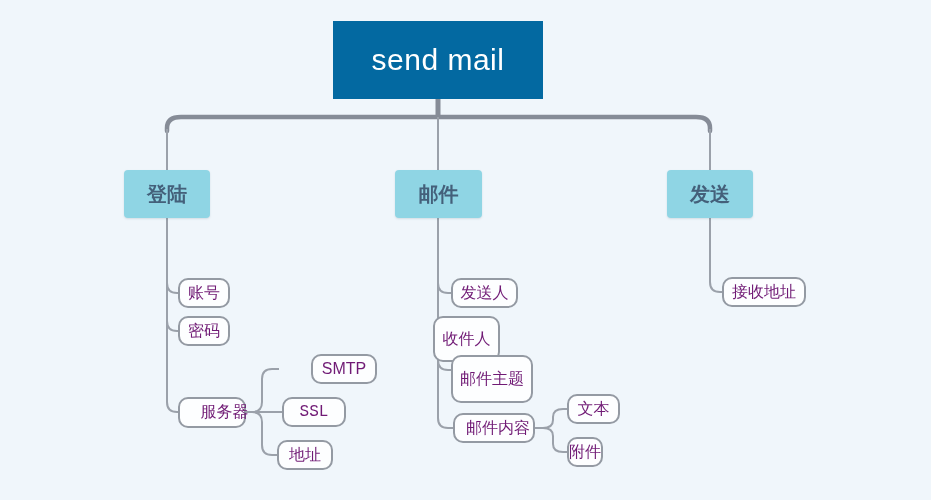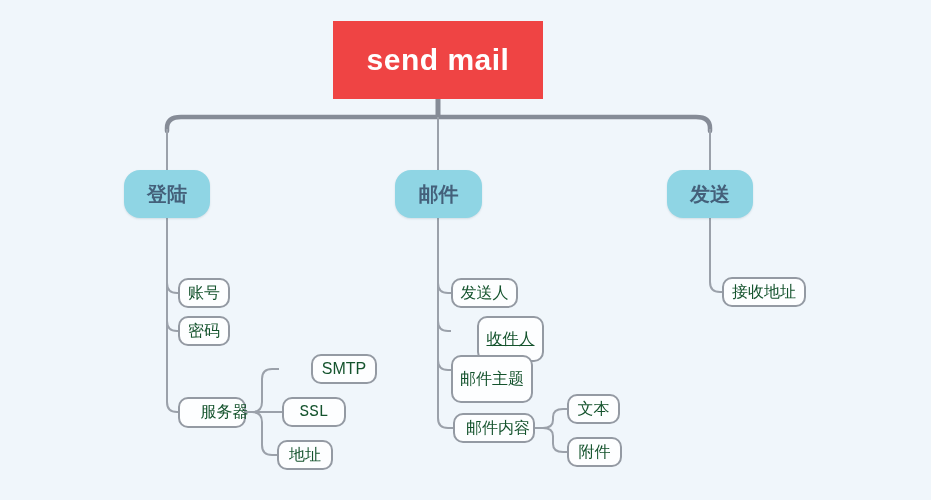--- a/index.html
+++ b/index.html
@@ -18,39 +18,39 @@
   }
   .node {
     position: absolute;
     display: flex;
     align-items: center;
     justify-content: center;
     box-sizing: border-box;
     white-space: nowrap;
   }
   .root-node {
-    background: #ef4444;
+    background: #0369a1;
     color: #ffffff;
     font-size: 30px;
-    font-weight: bold;
+    font-weight: normal;
     letter-spacing: 0.5px;
   }
   .branch-node {
     background: #8fd5e4;
     color: #44607a;
     font-size: 20px;
     font-weight: bold;
-    border-radius: 16px;
+    border-radius: 4px;
     box-shadow: 0 1px 2px rgba(80,110,130,0.18);
   }
   .leaf-node {
     background: #fdfeff;
     border: 2px solid #949aa3;
     border-radius: 10px;
-    color: #14532d;
+    color: #701a75;
     font-size: 16px;
   }
 </style>
 </head>
 <body>
 
 <div class="canvas">
 
   <svg class="connector-layer" viewBox="0 0 931 500" xmlns="http://www.w3.org/2000/svg">
 
@@ -85,21 +85,21 @@
   <div class="node branch-node" style="left:667px; top:170px; width:86px; height:48px;">发送</div>
 
   <div class="node leaf-node" style="left:178px; top:278px; width:52px; height:30px;">账号</div>
   <div class="node leaf-node" style="left:178px; top:316px; width:52px; height:30px;">密码</div>
   <div class="node leaf-node" style="left:178px; top:397px; width:68px; height:31px;padding-left:25px;">服务器</div>
   <div class="node leaf-node" style="left:279px; top:354px; width:66px; height:30px;margin-left:32px;">SMTP</div>
   <div class="node leaf-node" style="left:282px; top:397px; width:64px; height:30px;font-family:Liberation Mono, monospace;">SSL</div>
   <div class="node leaf-node" style="left:277px; top:440px; width:56px; height:30px;">地址</div>
 
   <div class="node leaf-node" style="left:451px; top:278px; width:67px; height:30px;">发送人</div>
-  <div class="node leaf-node" style="left:477px; top:316px; width:67px; height:46px;text-decoration:underline;">收件人</div>
+  <div class="node leaf-node" style="left:433px; top:316px; width:67px; height:46px;">收件人</div>
   <div class="node leaf-node" style="left:451px; top:355px; width:82px; height:48px;">邮件主题</div>
   <div class="node leaf-node" style="left:453px; top:413px; width:82px; height:30px;padding-left:8px;">邮件内容</div>
   <div class="node leaf-node" style="left:567px; top:394px; width:53px; height:30px;">文本</div>
-  <div class="node leaf-node" style="left:567px; top:437px; width:55px; height:30px;">附件</div>
+  <div class="node leaf-node" style="left:567px; top:437px; width:36px; height:30px;">附件</div>
 
   <div class="node leaf-node" style="left:722px; top:277px; width:84px; height:30px;">接收地址</div>
 
 </div>
 
 </body></html>

